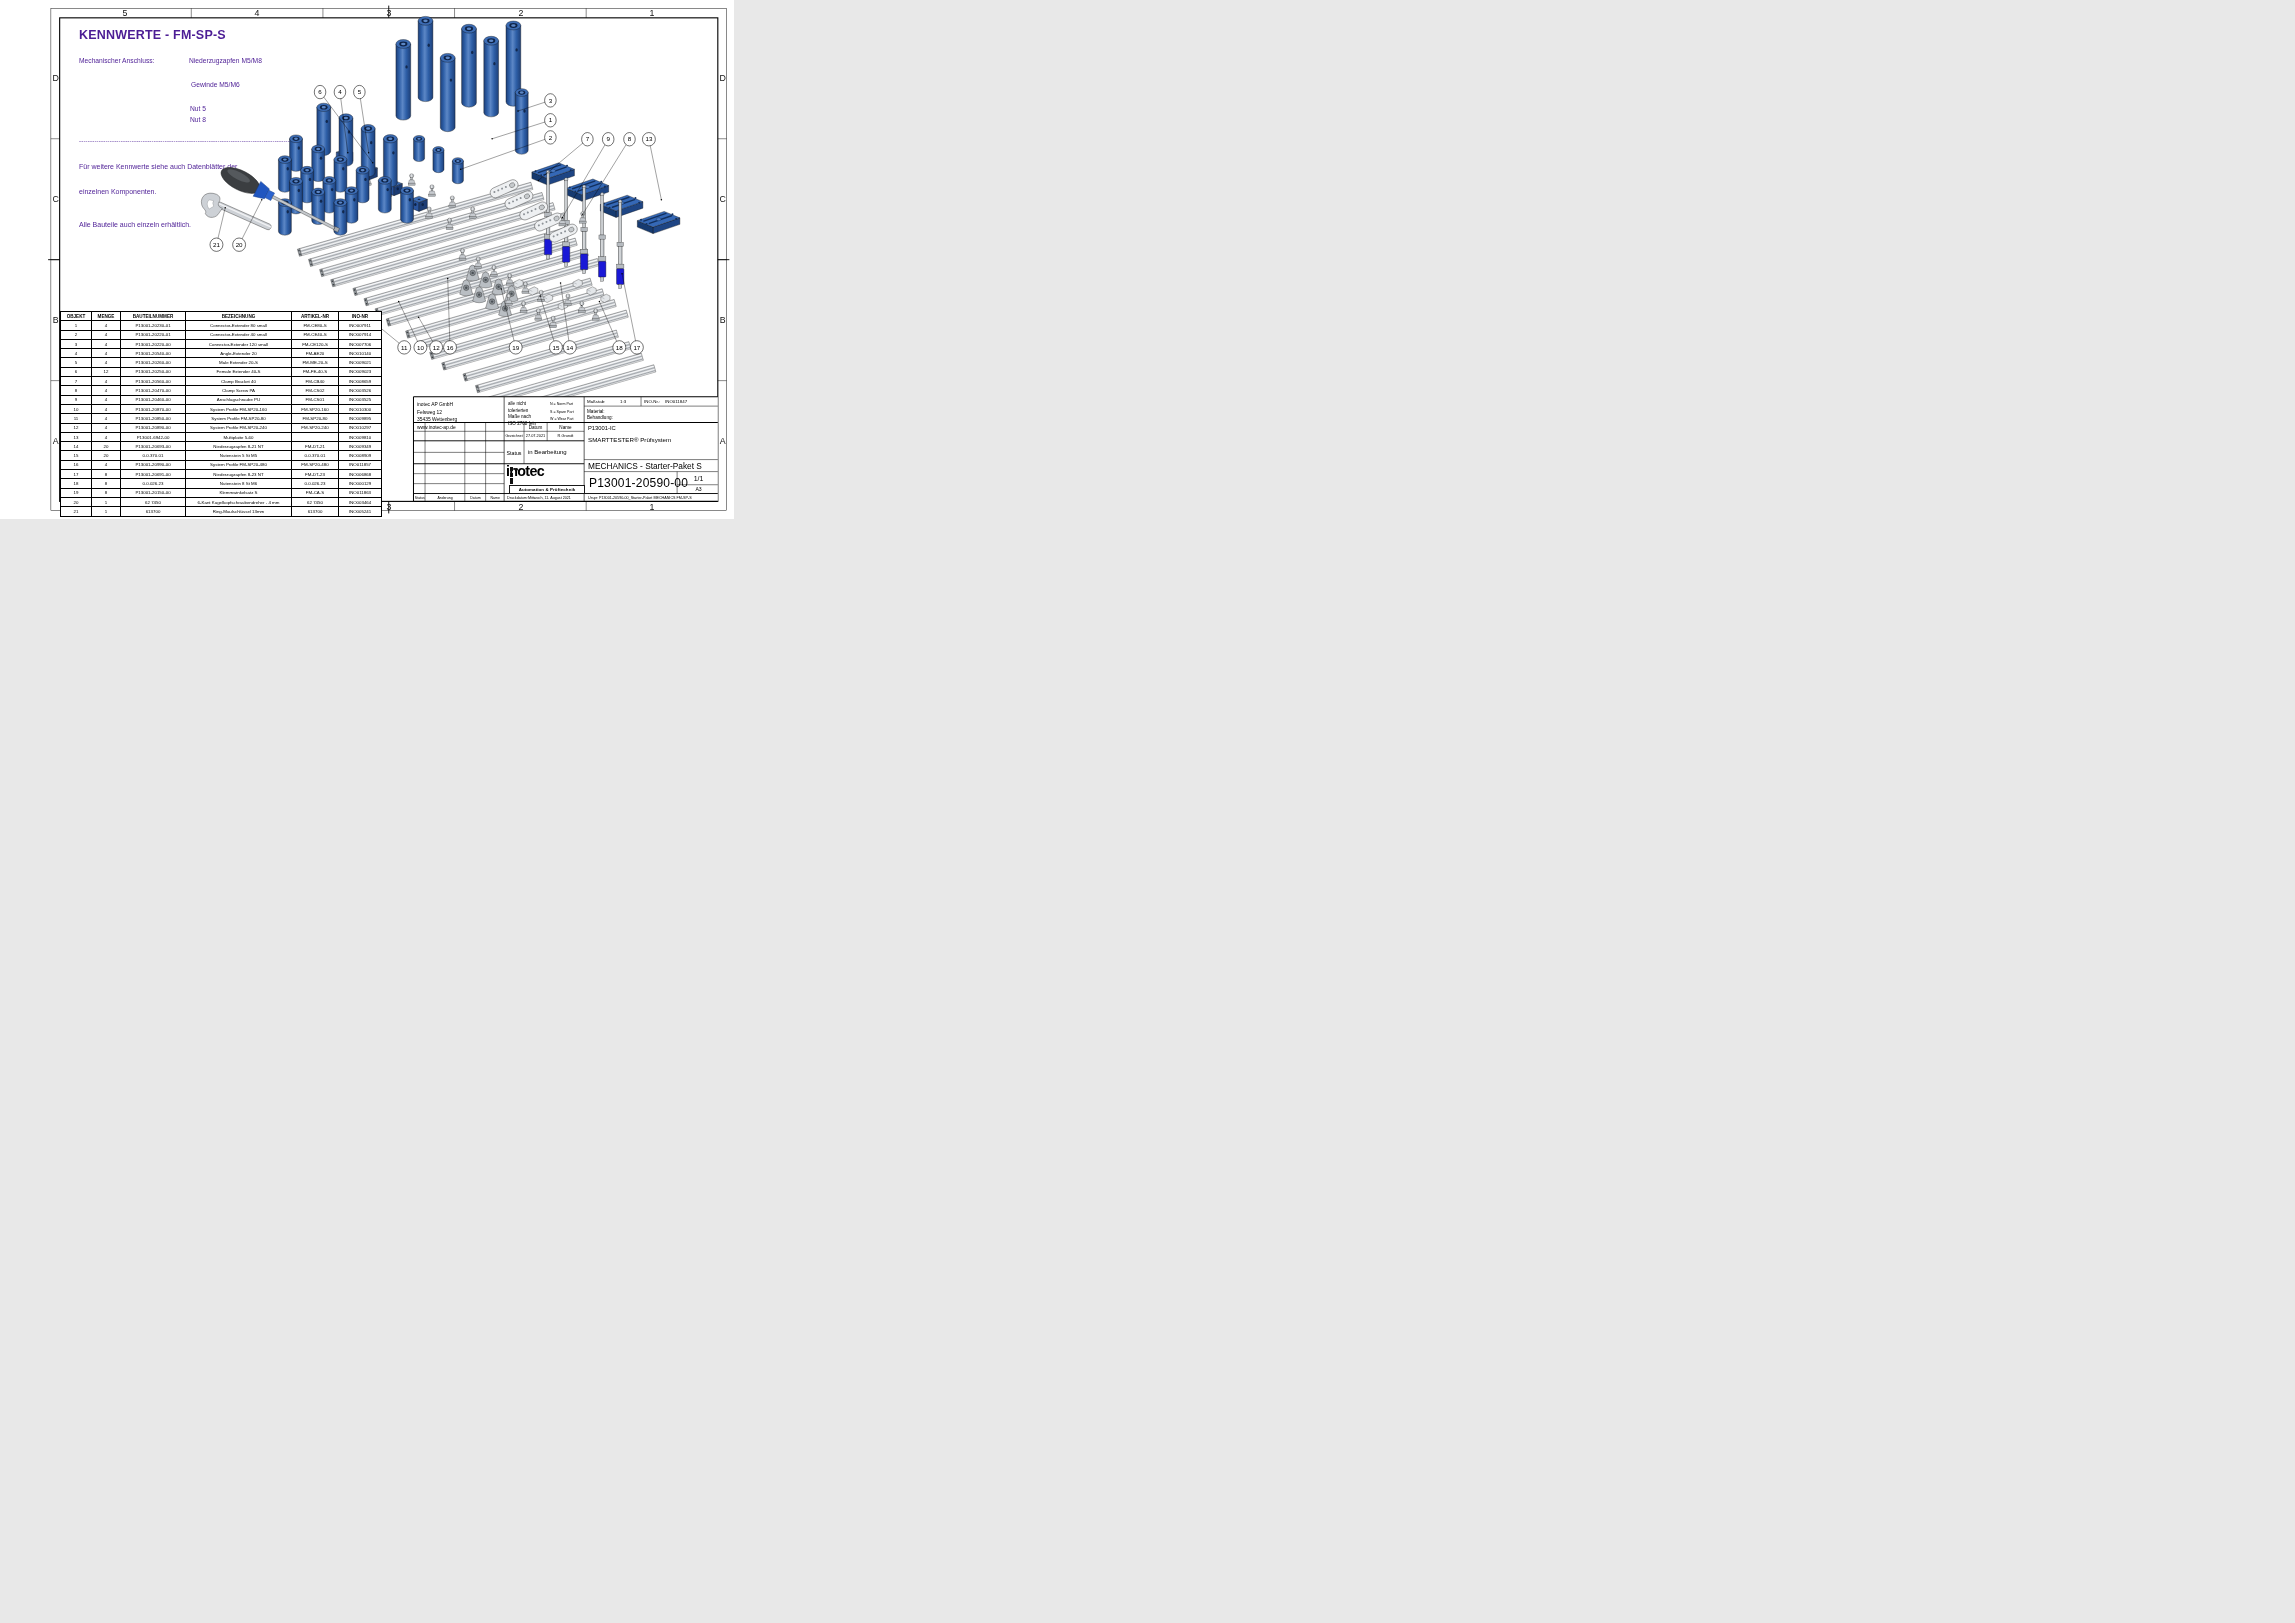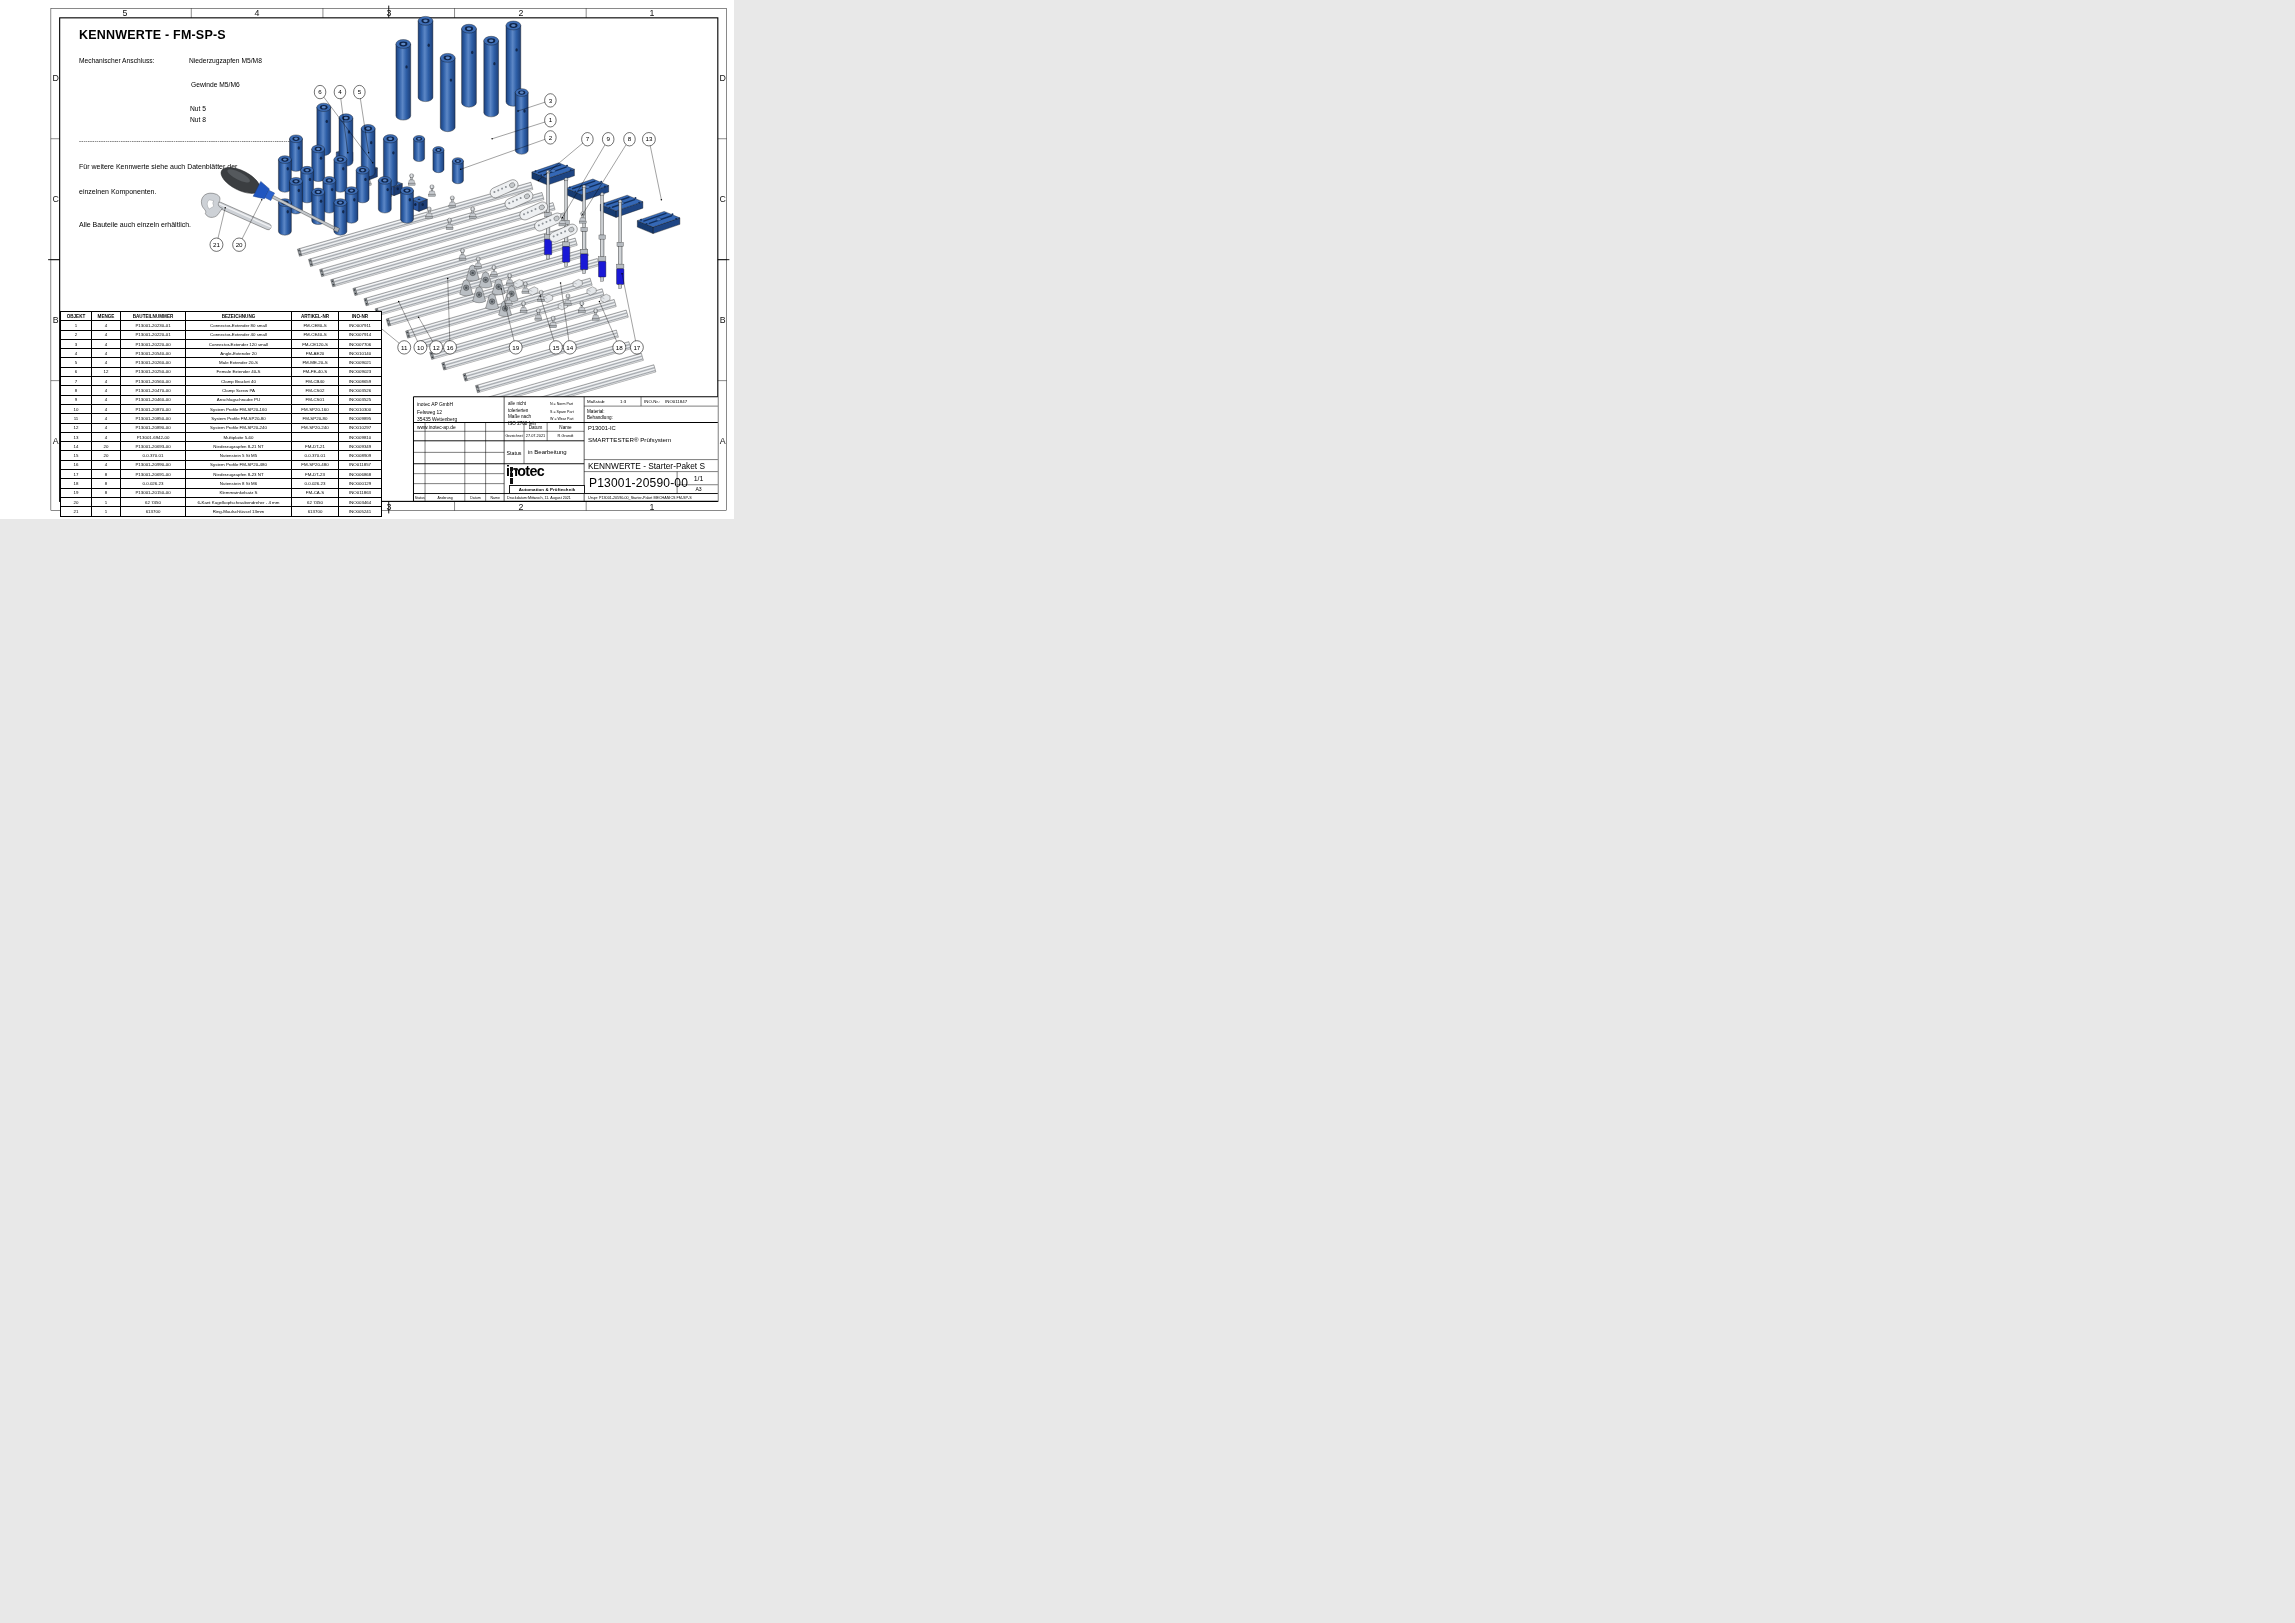--- a/index.html
+++ b/index.html
@@ -1,19 +1,19 @@
 <!DOCTYPE html>
 <html style="font-size:7.4px"><head>
 <meta charset="utf-8">
 <style>
   html,body{margin:0;padding:0;background:#e8e8e8;}
   body{width:734px;height:519px;position:relative;font-family:"Liberation Sans",sans-serif;}
   .sheet{position:absolute;left:0;top:0;width:734px;height:519px;background:#ffffff;overflow:hidden;}
   svg{position:absolute;left:0;top:0;}
-  .abs{position:absolute;color:#000000;white-space:nowrap;}
+  .abs{position:absolute;color:#4c1d95;white-space:nowrap;}
   .zone{position:absolute;font-size:8.8px;color:#111;text-align:center;}
   
   .n-title{font-size:12.5px;font-weight:bold;letter-spacing:0.2px;}
   .n-body{font-size:6.7px;}
   .n-para{font-size:7px;}
   .n-dash{font-size:6px;width:219px;overflow:hidden;letter-spacing:0.2px;}
   
   table.bom{position:absolute;left:60px;top:311px;width:321px;height:191px;border-collapse:collapse;table-layout:fixed;background:#fff;z-index:6;}
   table.bom th,table.bom td{border-left:0.5px solid #000;border-right:0.5px solid #000;border-top:0.9px solid #000;border-bottom:0.9px solid #000;font-size:4.4px;padding:0 0.5px;text-align:center;vertical-align:middle;height:8.3px;overflow:hidden;white-space:nowrap;}
   table.bom{border:0.9px solid #000;}
@@ -1248,21 +1248,21 @@
     <div class="tb-text cell-c" style="left:524px;top:423px;width:23px;height:8.8px;font-size:4.6px;z-index:8;">Datum</div>
     <div class="tb-text cell-c" style="left:547px;top:423px;width:37px;height:8.8px;font-size:4.6px;z-index:8;">Name</div>
     <div class="tb-text cell-c" style="left:504px;top:431px;width:20px;height:9.7px;font-size:3.4px;z-index:8;">Gezeichnet</div>
     <div class="tb-text cell-c" style="left:524px;top:431px;width:23px;height:9.7px;font-size:3.9px;z-index:8;">27.07.2021</div>
     <div class="tb-text cell-c" style="left:547px;top:431px;width:37px;height:9.7px;font-size:3.9px;z-index:8;">R.Grundt</div>
     <div class="tb-text cell-c" style="left:504px;top:441px;width:20px;height:23px;font-size:5.3px;z-index:8;">Status</div>
     <div class="tb-text" style="left:528px;top:449px;font-size:6px;z-index:8;">in Bearbeitung</div>
 
     <div class="tb-text" style="left:588px;top:425px;font-size:5.8px;z-index:8;">P13001-IC</div>
     <div class="tb-text" style="left:588px;top:436px;font-size:6.2px;z-index:8;">SMARTTESTER® Prüfsystem</div>
-    <div class="tb-text" style="left:588px;top:461px;font-size:8.3px;z-index:8;">KENNWERTE - Starter-Paket S</div>
+    <div class="tb-text" style="left:588px;top:461px;font-size:8.3px;z-index:8;">MECHANICS - Starter-Paket S</div>
     <div class="tb-text" style="left:589px;top:476px;font-size:12px;letter-spacing:0.2px;z-index:8;">P13001-20590-00</div>
     <div class="tb-text cell-c" style="left:678px;top:472px;width:41px;height:13.4px;font-size:7px;z-index:8;">1/1</div>
     <div class="tb-text cell-c" style="left:678px;top:485px;width:41px;height:8.8px;font-size:5.1px;z-index:8;">A3</div>
 
     <div style="position:absolute;z-index:8;">
       <div class="tb-text" style="left:506px;top:463px;font-size:14.3px;font-weight:bold;letter-spacing:-0.7px;">inotec</div>
       <div style="position:absolute;left:510px;top:467px;width:3.2px;height:3.7px;background:#111;"></div>
       <div style="position:absolute;left:515px;top:468px;width:2.8px;height:2.8px;background:#111;border-radius:50%;"></div>
       <div style="position:absolute;left:510px;top:473px;width:3.2px;height:3.7px;border:0.6px solid #111;box-sizing:border-box;"></div>
       <div style="position:absolute;left:510px;top:478px;width:3.2px;height:5.6px;background:#111;"></div>

